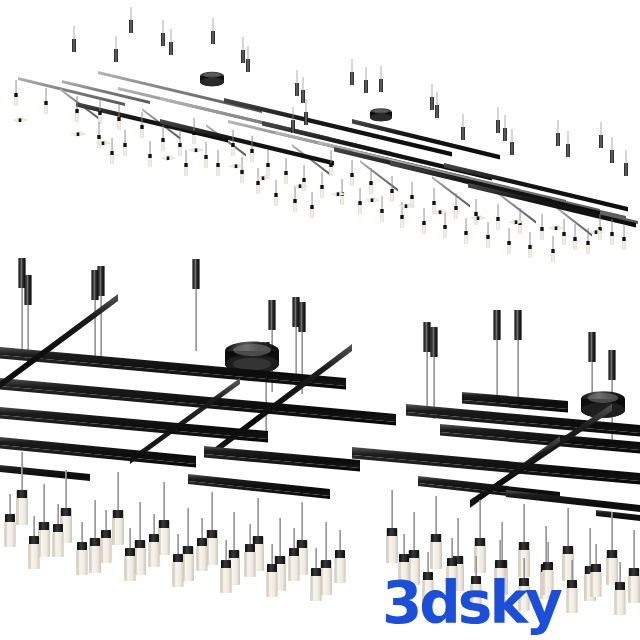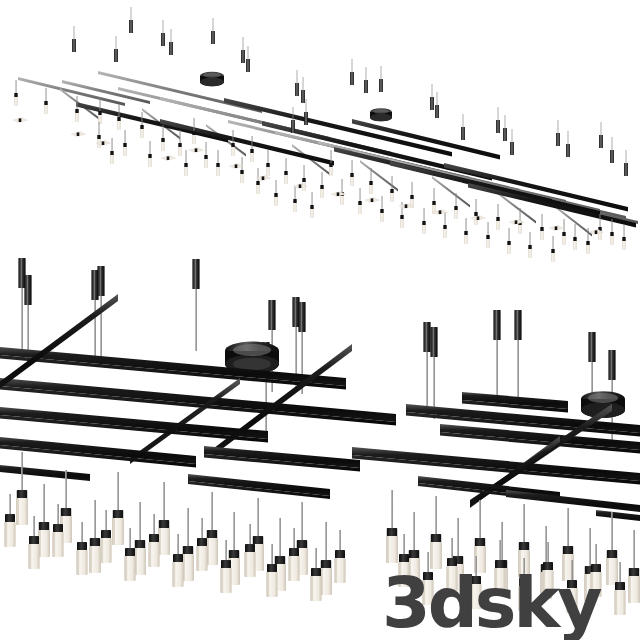--- a/index.html
+++ b/index.html
@@ -12,24 +12,24 @@
     position:relative;
   }
   #stage{position:absolute;inset:0;width:640px;height:640px;background:#fff;overflow:hidden;}
 
   
   #watermark{
     position:absolute;
     left:382px; top:566px;
     width:250px; height:74px;
     display:flex;align-items:center;justify-content:flex-start;
-    font-size:70px;
+    font-size:58px;
     font-weight:bold;
     letter-spacing:-3px;
-    color:#404040;
+    color:#1d4ed8;
     font-family:"DejaVu Sans", sans-serif;
     user-select:none;
     pointer-events:none;
     line-height:1;
     z-index:5;
   }
 
   
   .render{position:absolute;left:0;top:0;width:640px;height:640px;}
   .svgroot{position:absolute;left:0;top:0;}

